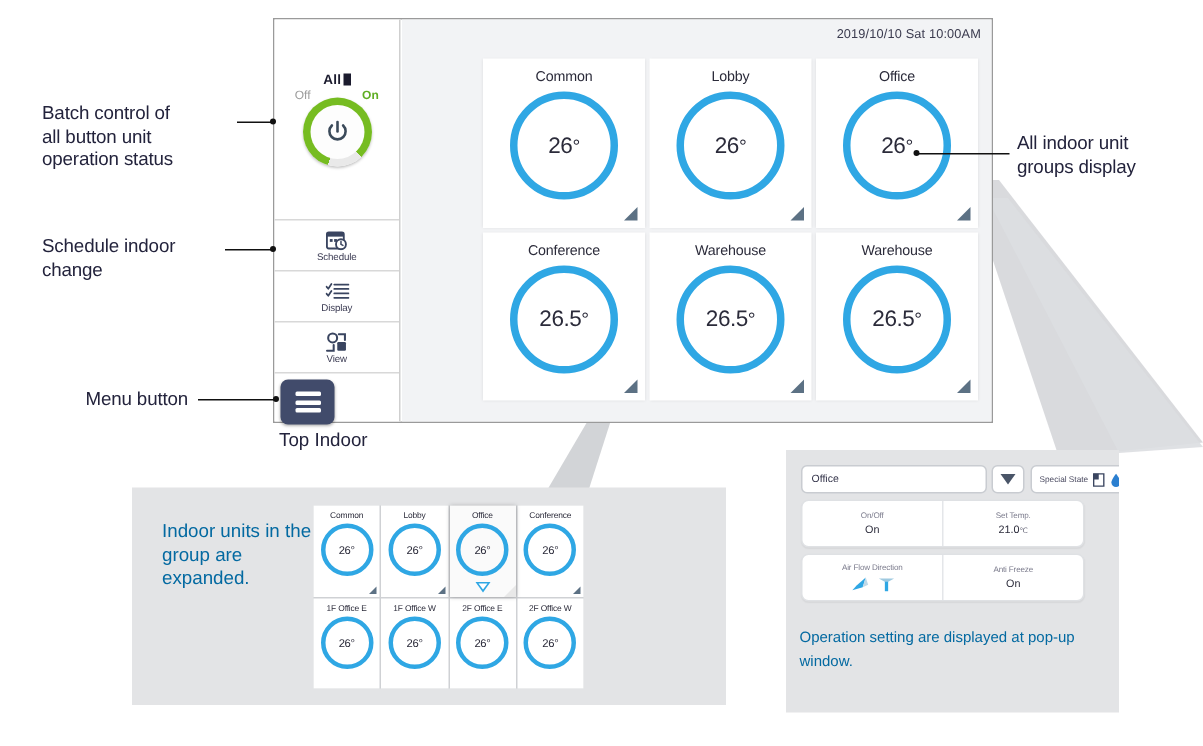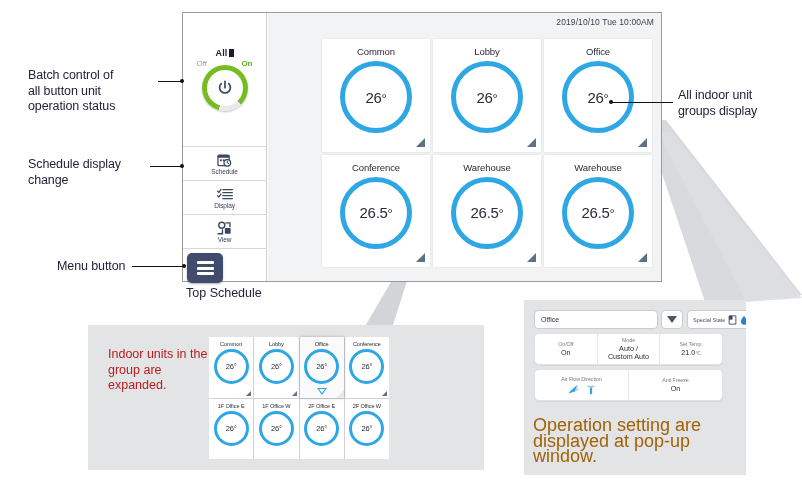--- a/index.html
+++ b/index.html
@@ -94,21 +94,21 @@
     position:absolute;right:5px;bottom:5px;width:0;height:0;
     border-left:9px solid transparent;border-bottom:9px solid #5c7184;
   }
 
   
   #expanded-panel{
     left:88px;top:325px;width:396px;height:145px;background:#e3e4e6;
   }
   #expanded-label{
     position:absolute;left:20px;top:22px;width:110px;
-    font-size:12.5px;line-height:15.5px;color:#b91c1c;
+    font-size:12.5px;line-height:15.5px;color:#0369a1;
   }
   #exp-grid{
     position:absolute;left:121px;top:12px;width:180px;height:122px;
     display:grid;grid-template-columns:repeat(4,1fr);grid-template-rows:repeat(2,1fr);
     background:#cfd1d4;gap:1px;
   }
   .ecard{
     position:relative;background:#fff;display:flex;flex-direction:column;align-items:center;
   }
   .ecard.sel{background:#fafafa;box-shadow:0 0 3px rgba(0,0,0,.25);z-index:2;}
@@ -169,21 +169,21 @@
   .pop-cell{
     flex:1;display:flex;flex-direction:column;align-items:center;justify-content:center;
     border-right:1px solid #e4e6e9;box-sizing:border-box;padding:0 2px;
   }
   .pop-cell:last-child{border-right:none;}
   .pc-h{font-size:5.4px;color:#7b7b8c;margin-bottom:2px;letter-spacing:-0.1px;white-space:nowrap;}
   .pc-v{font-size:7.2px;color:#2b2b3a;text-align:center;line-height:8px;white-space:nowrap;}
   .pc-v .unit{font-size:5px;color:#6b6b7c;}
   #popup-caption{
     position:absolute;left:9px;top:118px;width:210px;
-    font-size:18px;line-height:15.5px;color:#a16207;
+    font-size:10px;line-height:15.5px;color:#0369a1;
   }
   #popup-clip{position:absolute;left:0;top:0;width:222px;height:110px;overflow:hidden;}
 
   .top-display-caption{
     position:absolute;left:186px;top:286px;font-size:12.5px;color:#23233c;
   }
 </style>
 </head>
 <body>
 
@@ -266,21 +266,21 @@
     <div id="menu-button">
       <div class="burger">
         <span></span>
           <span></span>
           <span></span>
       </div>
     </div>
   </div>
 
   <div id="grid-area">
-    <div id="clock">2019/10/10 Tue 10:00AM</div>
+    <div id="clock">2019/10/10 Sat 10:00AM</div>
 
     <div id="grid">
 
       <div class="gcard">
         <div class="gname">Common</div>
         <div class="dial">
           <div class="tval"><span>26</span><span class="deg">°</span></div>
         </div>
         <div class="corner"></div>
       </div>
@@ -322,29 +322,29 @@
         <div class="dial">
           <div class="tval"><span>26.5</span><span class="deg">°</span></div>
         </div>
         <div class="corner"></div>
       </div>
 
     </div>
   </div>
 </div>
 
-<div class="top-display-caption">Top Schedule</div>
+<div class="top-display-caption">Top Indoor</div>
 
 <div class="abs callout" style="left:28px;top:68px;width:130px;">Batch control of
 all button unit
 operation status</div>
 <div class="leader" style="left:158px;top:81px;width:24px;"></div>
 <div class="leader-dot" style="left:180px;top:79px;"></div>
 
-<div class="abs callout" style="left:28px;top:157px;width:130px;">Schedule display
+<div class="abs callout" style="left:28px;top:157px;width:130px;">Schedule indoor
 change</div>
 <div class="leader" style="left:150px;top:166px;width:32px;"></div>
 <div class="leader-dot" style="left:180px;top:164px;"></div>
 
 <div class="abs callout" style="left:57px;top:259px;">Menu button</div>
 <div class="leader" style="left:132px;top:266px;width:52px;"></div>
 <div class="leader-dot" style="left:182px;top:264px;"></div>
 
 <div class="abs callout" style="left:678px;top:88px;width:120px;">All indoor unit
 groups display</div>
@@ -444,25 +444,20 @@
             <path d="M5 1 C5 1 9 6 9 8.6 A4 4 0 0 1 1 8.6 C1 6 5 1 5 1 Z" fill="#2b7fd0"></path>
           </svg>
 
         </div>
       </div>
 
       <div class="pop-block">
         <div class="pop-cell">
           <div class="pc-h">On/Off</div>
           <div class="pc-v">On</div>
-        </div>
-        <div class="pop-cell">
-          <div class="pc-h">Mode</div>
-          <div class="pc-v" style="white-space:pre-line">Auto /
-Custom Auto</div>
         </div>
         <div class="pop-cell">
           <div class="pc-h">Set Temp.</div>
           <div class="pc-v"><span>21.0</span><span class="unit">℃</span></div>
         </div>
       </div>
 
       <div class="pop-block">
         <div class="pop-cell">
           <div class="pc-h">Air Flow Direction</div>

